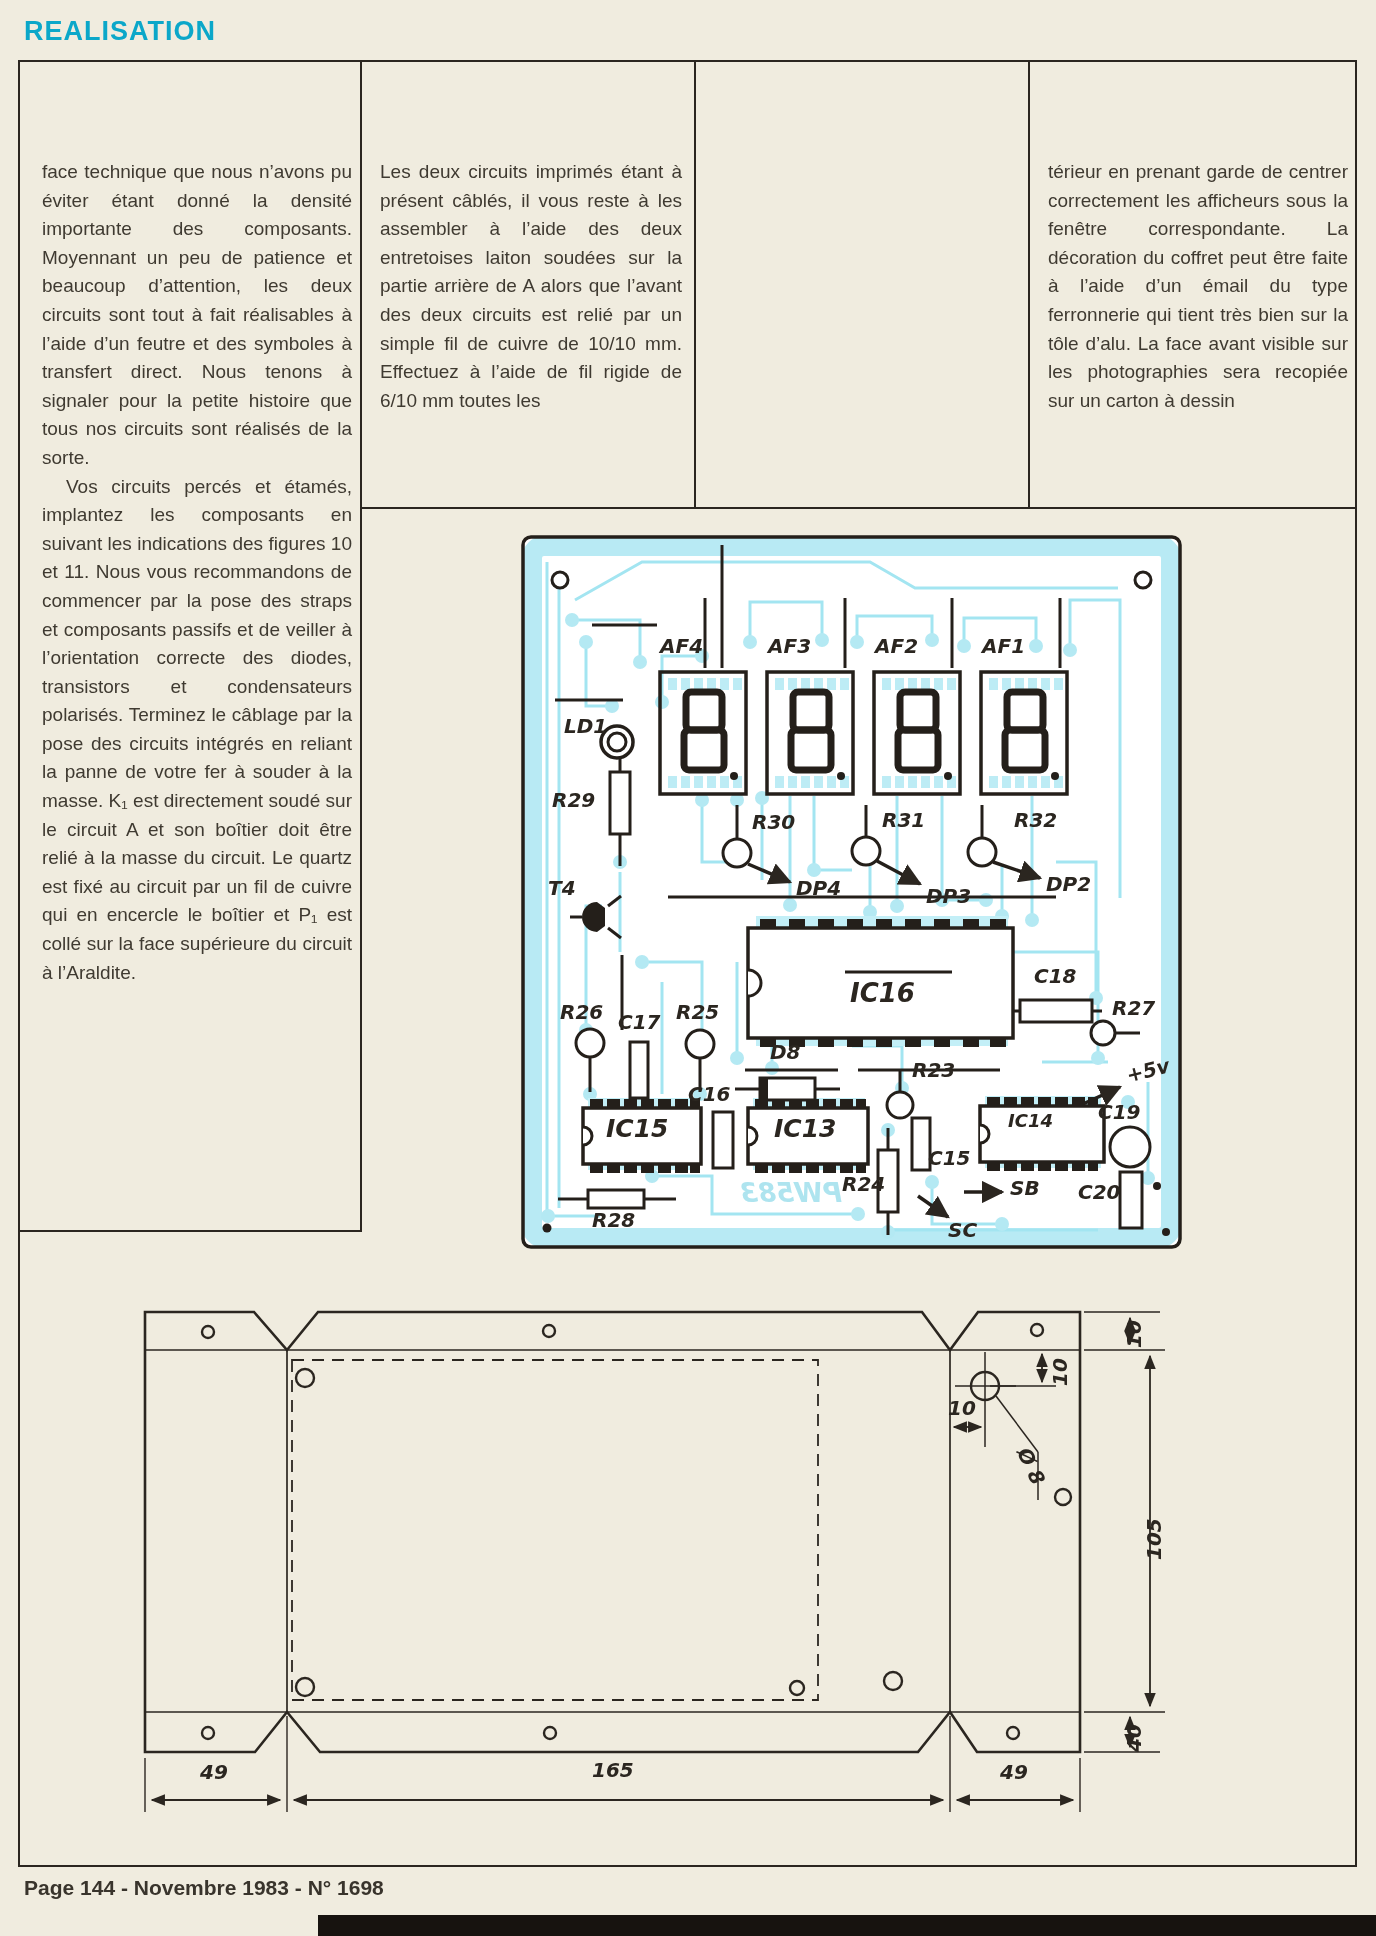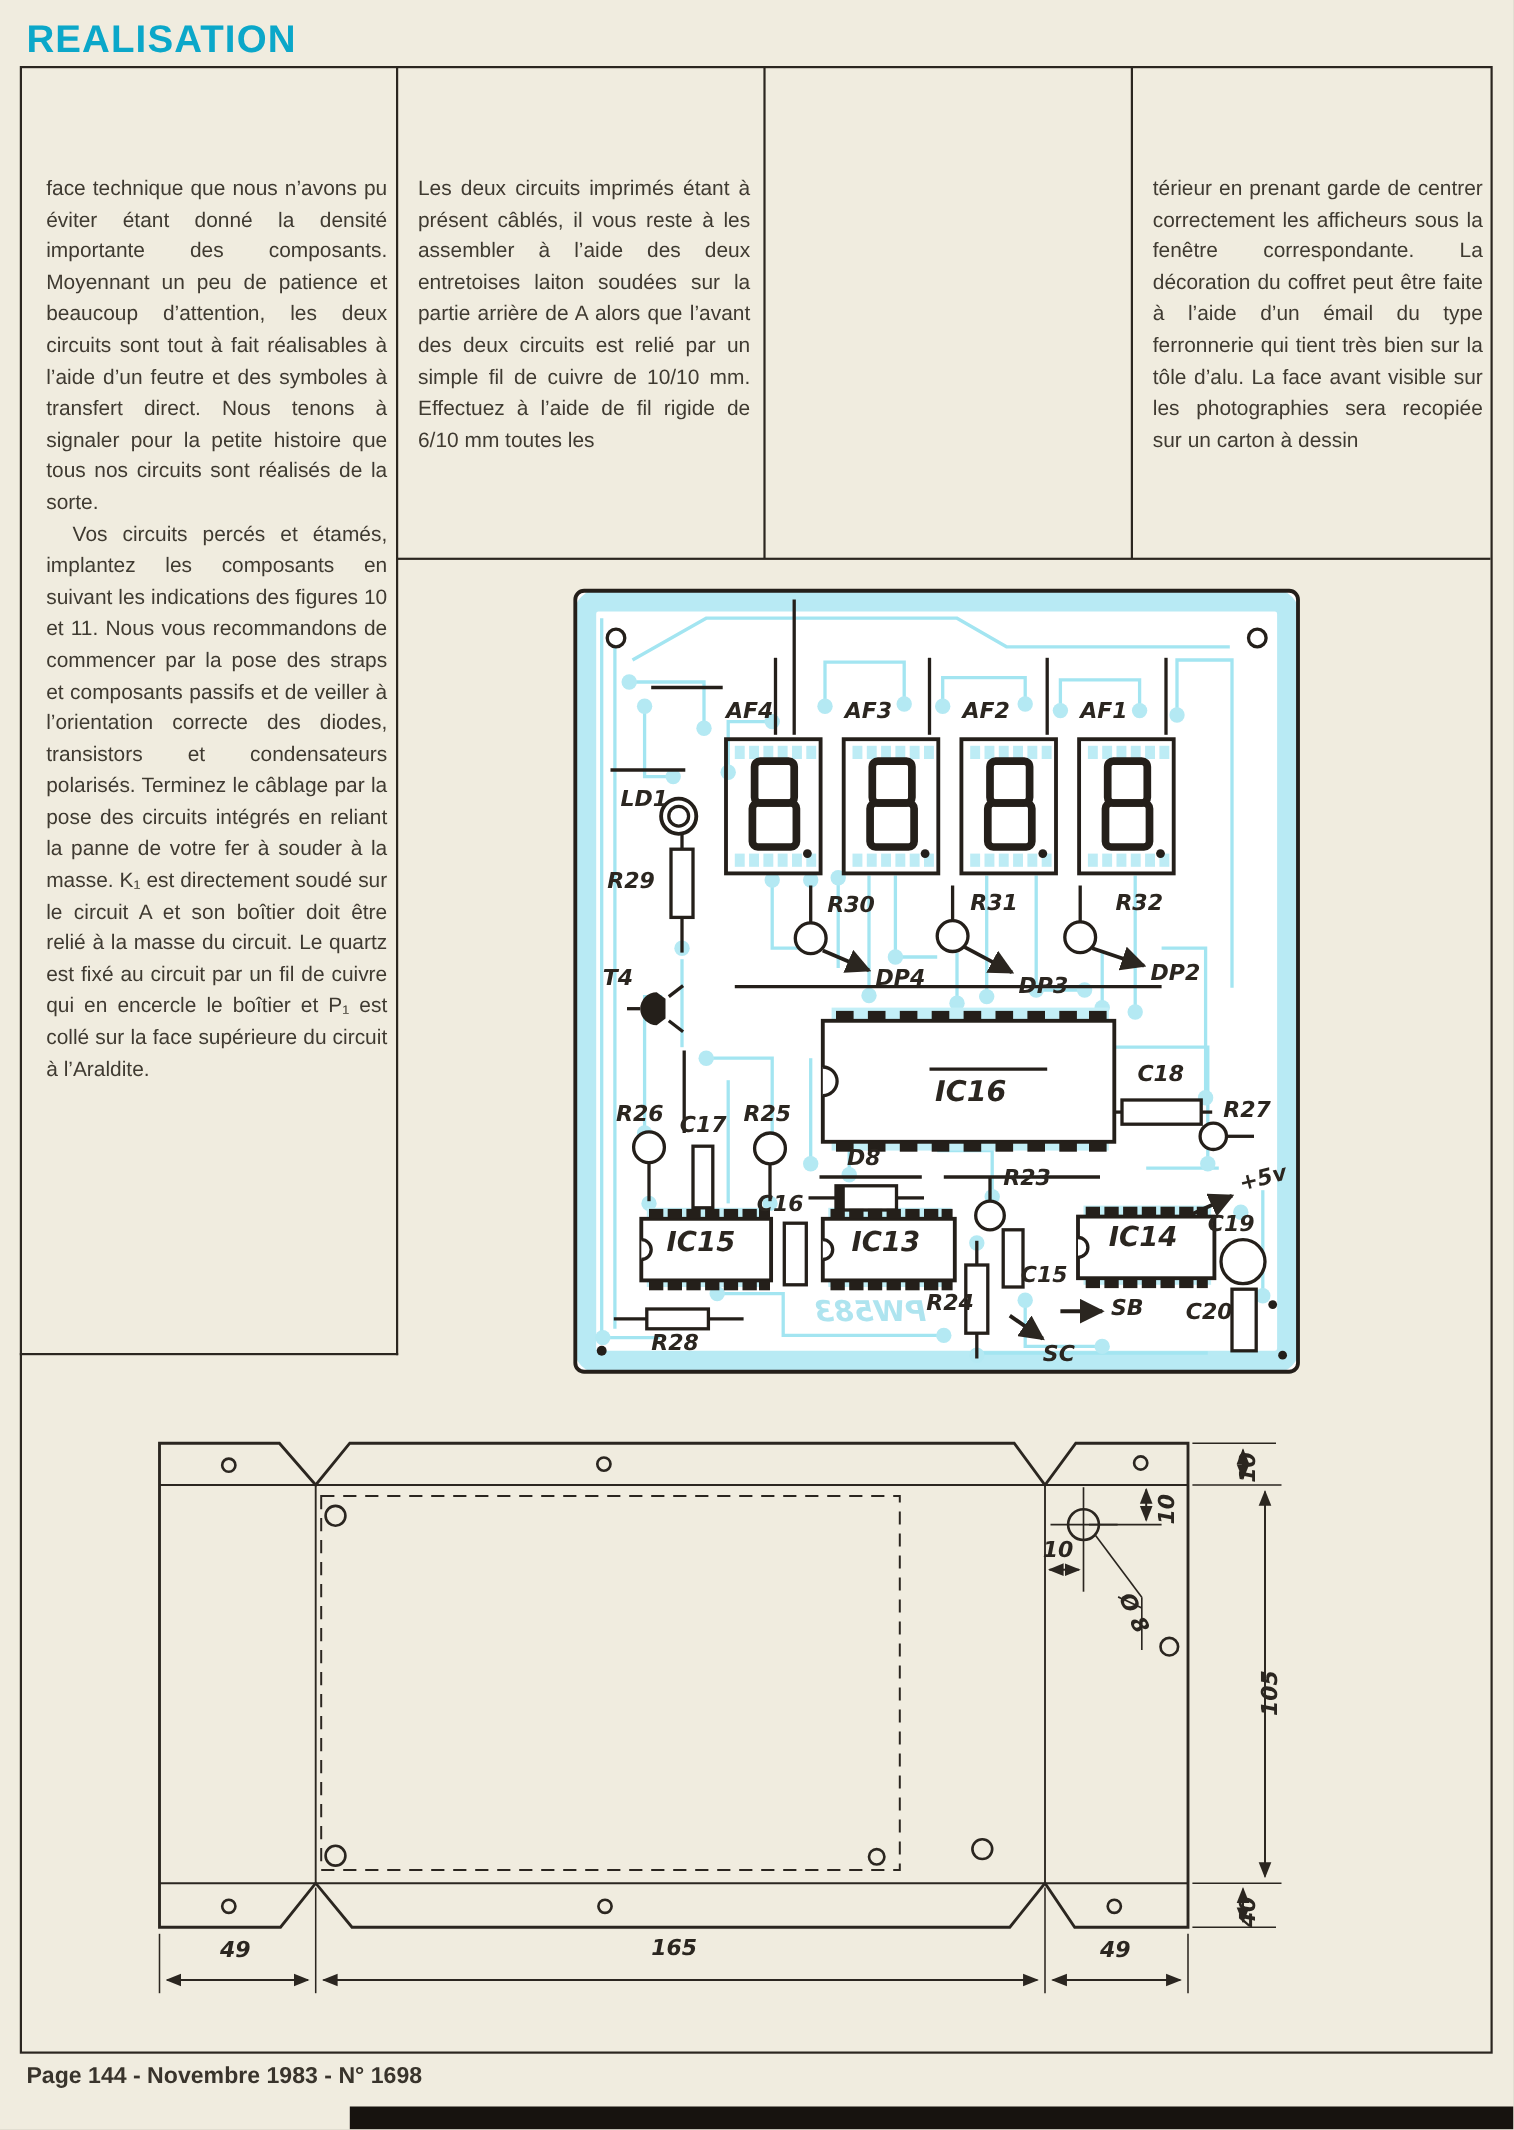--- a/index.html
+++ b/index.html
@@ -1,18 +1,18 @@
 <!DOCTYPE html>
 <html><head>
 <meta charset="utf-8">
 <style>
   html,body{margin:0;padding:0;background:#d8d4c8;}
   .page{position:relative;width:1376px;height:1936px;background:#f0ecdf;overflow:hidden;
         font-family:"Liberation Sans","DejaVu Sans",sans-serif;color:#3f3a31;}
-  .hdr{position:absolute;left:24px;top:16px;font-size:35px;font-weight:bold;
+  .hdr{position:absolute;left:24px;top:16px;font-size:27px;font-weight:bold;
        letter-spacing:1px;color:#0ba7c9;}
   .frame{position:absolute;left:18px;top:60px;width:1335px;height:1803px;
          border:2.5px solid #2b2620;}
   .vline,.hline{position:absolute;background:#2b2620;}
   .col{position:absolute;font-size:19px;line-height:28.6px;text-align:justify;}
   .col p{margin:0;}
   .col p + p{text-indent:24px;}
   .figcap{position:absolute;font-size:19px;font-weight:bold;color:#0ba7c9;text-align:center;}
   .figcap sup{font-size:12px;}
   .footer{position:absolute;left:24px;top:1876px;font-size:21px;font-weight:bold;color:#39342c;}
@@ -496,21 +496,21 @@
       <span class="fig-label" style="left: 1034px; top: 964px;">C18</span>
       <span class="fig-label" style="left: 1112px; top: 996px;">R27</span>
       <span class="fig-label" style="left: 560px; top: 1000px;">R26</span>
       <span class="fig-label" style="left: 618px; top: 1010px;">C17</span>
       <span class="fig-label" style="left: 676px; top: 1000px;">R25</span>
       <span class="fig-label" style="left: 770px; top: 1040px;">D8</span>
       <span class="fig-label" style="left: 688px; top: 1082px;">C16</span>
       <span class="fig-label" style="left: 912px; top: 1058px;">R23</span>
       <span class="fig-label" style="left: 606px; top: 1114px; font-size: 25px;">IC15</span>
       <span class="fig-label" style="left: 774px; top: 1114px; font-size: 25px;">IC13</span>
-      <span class="fig-label" style="left: 1008px; top: 1110px; font-size: 25px;">IC14</span>
+      <span class="fig-label" style="left: 1008px; top: 1110px; font-size: 18px;">IC14</span>
       <span class="fig-label" style="left: 928px; top: 1146px;">C15</span>
       <span class="fig-label" style="left: 842px; top: 1172px;">R24</span>
       <span class="fig-label" style="left: 948px; top: 1218px;">SC</span>
       <span class="fig-label" style="left: 1010px; top: 1176px;">SB</span>
       <span class="fig-label" style="left: 1078px; top: 1180px;">C20</span>
       <span class="fig-label" style="left: 1098px; top: 1100px;">C19</span>
       <span class="fig-label" style="left: 1124px; top: 1064px; transform: rotate(-14deg); transform-origin: 0px 0px;">+5v</span>
       <span class="fig-label" style="left: 592px; top: 1208px;">R28</span>
       <span class="fig-label mirror" style="left: 740px; top: 1178px; font-size: 26px;">PW583</span>
     </div>

